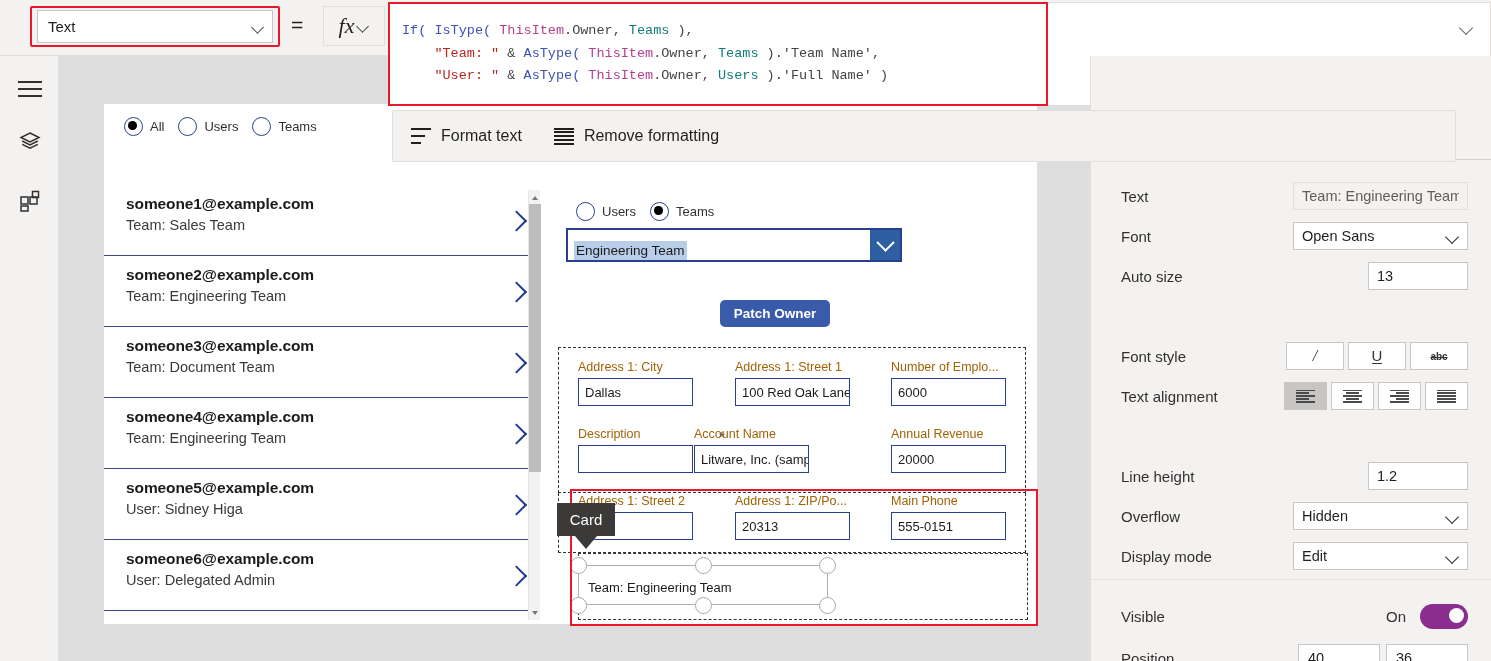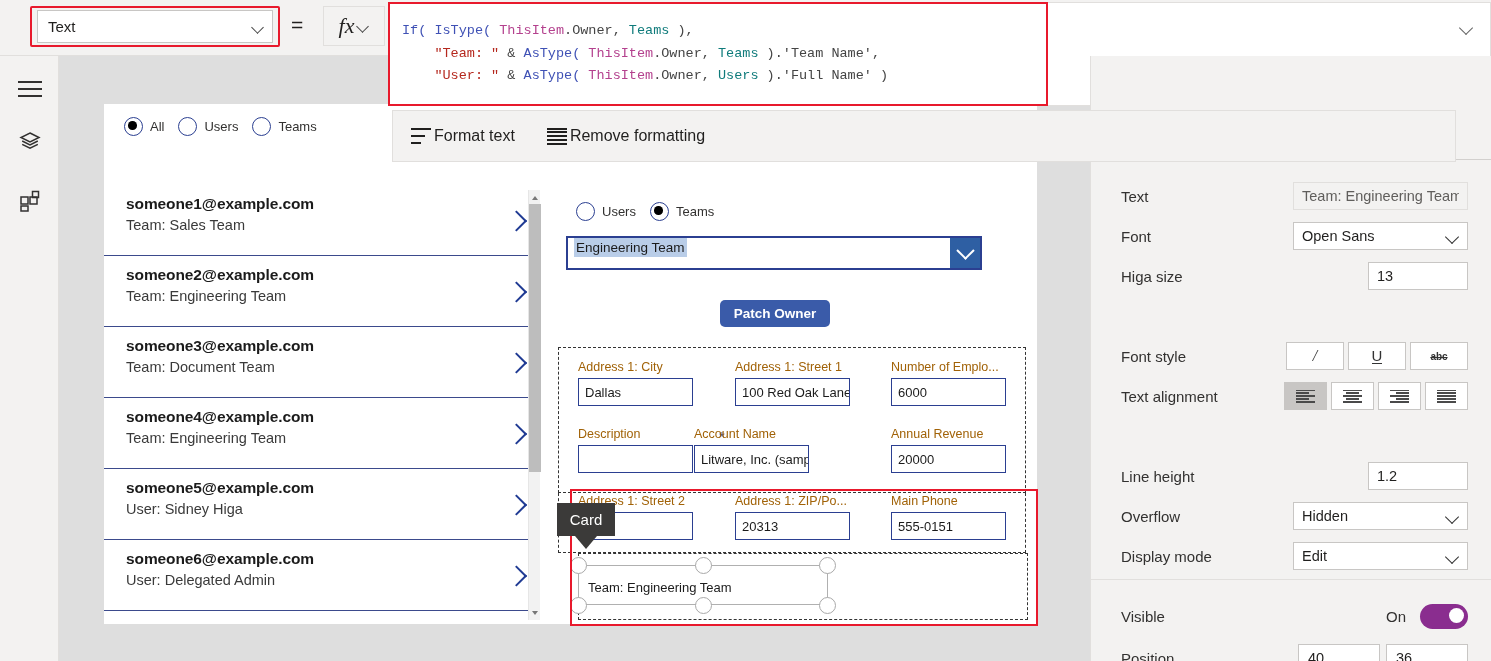--- a/index.html
+++ b/index.html
@@ -73,21 +73,21 @@
     transform:rotate(45deg);
   }
 
   
   .fmt-toolbar {
     position:absolute; left:392px; top:110px; width:1064px; height:52px;
     background:#f3f2f1; border:1px solid #e1dfdd;
     display:flex; align-items:center; padding-left:18px; gap:32px;
     z-index:30;
   }
-  .fmt-item { display:flex; align-items:center; gap:3px; font-size:16px; color:#201f1e; }
+  .fmt-item { display:flex; align-items:center; gap:10px; font-size:16px; color:#201f1e; }
   .icon-lines { width:20px; height:16px; display:flex; flex-direction:column; justify-content:space-between; }
   .icon-lines i { display:block; height:1.8px; background:#201f1e; }
   .icon-lines.fmt i:nth-child(1){width:100%}
   .icon-lines.fmt i:nth-child(2){width:72%}
   .icon-lines.fmt i:nth-child(3){width:50%}
   .icon-lines.full { height:17px; justify-content:space-between; }
   .icon-lines.full i { width:100%; height:2px; }
 
   
   .rail {
@@ -152,22 +152,22 @@
   .g-scroll .thumb { position:absolute; left:0; top:14px; width:12px; height:268px; background:#bdbdbd; }
   .g-scroll .arr { position:absolute; left:0; width:12px; height:13px; display:flex; align-items:center; justify-content:center; }
   .g-scroll .arr.up { top:1px; }
   .g-scroll .arr.dn { bottom:1px; }
   .g-scroll .arr i { width:0;height:0;border-left:3.5px solid transparent;border-right:3.5px solid transparent; }
   .g-scroll .arr.up i { border-bottom:4px solid #777; }
   .g-scroll .arr.dn i { border-top:4px solid #777; }
 
   
   .combo {
-    position:absolute; left:566px; top:236px; width:416px; height:34px;
-    border:2px solid #2b3f91; background:#fff; display:flex; align-items:flex-start;
+    position:absolute; left:566px; top:228px; width:336px; height:34px;
+    border:2px solid #2b3f91; background:#fff; display:flex; align-items:flex-end;
   }
   .combo .val {
     margin-left:6px; font-size:13.5px; color:#1b1b1b;
     background:#b9cde8; padding:2px 2px;
   }
   .combo .arrowbox {
     position:absolute; right:0; top:0; width:30px; height:30px;
     background:#2e5fa3; display:flex; align-items:center; justify-content:center;
   }
   .combo .arrowbox::before {
@@ -536,21 +536,21 @@
 
     <div class="prow" style="top:160px;">
       <span class="plabel">Font</span>
       <span class="pvalue-box">
         <span class="cv">Open Sans</span>
         <span class="pv-chev"></span>
       </span>
     </div>
 
     <div class="prow" style="top:200px;">
-      <span class="plabel">Higa size</span>
+      <span class="plabel">Auto size</span>
       <span class="pvalue-box narrow">
         <span class="cv">13</span>
       </span>
     </div>
 
 
     <div class="prow" style="top:280px;">
       <span class="plabel">Font style</span>
       <span class="btn-grp">
         <span class="sqbtn">

